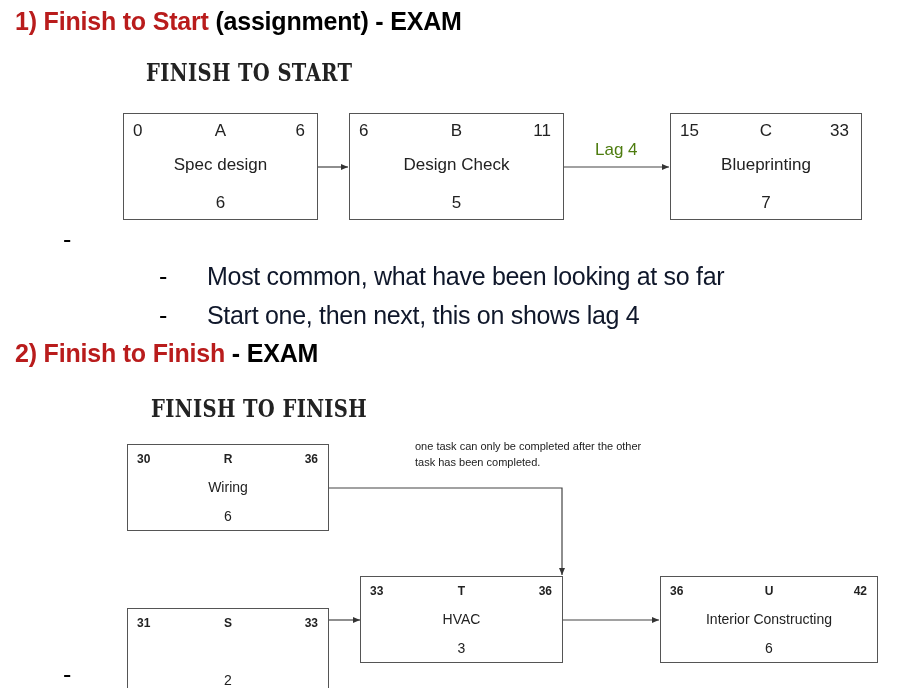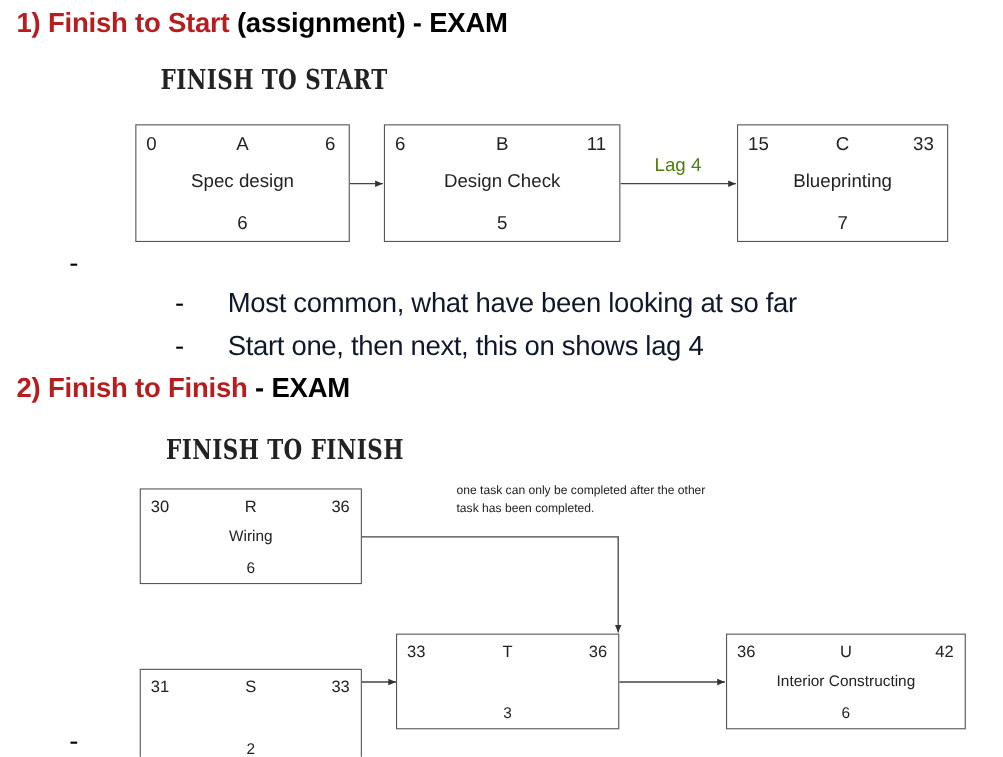--- a/index.html
+++ b/index.html
@@ -11,21 +11,21 @@
                  font-size: 25px; transform: scaleX(0.78); transform-origin: left top;
                  letter-spacing: 0.5px; color: #222; white-space: nowrap; }
   .node { position: absolute; border: 1.3px solid #555; background: #fff; box-sizing: border-box; }
   .node .es, .node .ef, .node .id, .node .nm, .node .dur { position: absolute; color: #222; white-space: nowrap; }
   .node.big .es, .node.big .ef, .node.big .id { top: 7px; font-size: 17px; }
   .node.big .es { left: 9px; }
   .node.big .ef { right: 12px; }
   .node.big .id { left: 0; right: 0; text-align: center; }
   .node.big .nm { top: 41px; left: 0; right: 0; text-align: center; font-size: 17px; }
   .node.big .dur { top: 79px; left: 0; right: 0; text-align: center; font-size: 17px; }
-  .node.sm .es, .node.sm .ef, .node.sm .id { top: 7px; font-size: 15px; }
+  .node.sm .es, .node.sm .ef, .node.sm .id { top: 7px; font-size: 12px; font-weight: bold; }
   .node.sm .es { left: 9px; }
   .node.sm .ef { right: 10px; }
   .node.sm .id { left: 0; right: 0; text-align: center; }
   .node.sm .nm { top: 34px; left: 0; right: 0; text-align: center; font-size: 14px; }
   .node.sm .dur { top: 63px; left: 0; right: 0; text-align: center; font-size: 14px; }
   .bullet-line { position: absolute; font-size: 25px; white-space: nowrap; color: #0f172a; letter-spacing: -0.3px; }
   .dash { position: absolute; font-size: 25px; color: #000; }
   .lag-label { position: absolute; font-size: 17px; color: #4d7c0f; }
   .note { position: absolute; font-size: 11px; font-weight: normal; color: #222; line-height: 16px; }
   svg.connectors { position: absolute; left: 0; top: 0; }
@@ -107,20 +107,21 @@
 <div class="node sm" style="left:127px; top:608px; width:202px; height:112px;padding-left:40px;">
   <span class="es">31</span>
   <span class="id">S</span>
   <span class="ef">33</span>
   <span class="dur">2</span>
 </div>
 <div class="node sm" style="left:360px; top:576px; width:203px; height:87px;">
   <span class="es">33</span>
   <span class="id">T</span>
   <span class="ef">36</span>
+  <span class="nm">HVAC</span>
   <span class="dur">3</span>
 </div>
 <div class="node sm" style="left:660px; top:576px; width:218px; height:87px;">
   <span class="es">36</span>
   <span class="id">U</span>
   <span class="ef">42</span>
   <span class="nm">Interior Constructing</span>
   <span class="dur">6</span>
 </div>
 

